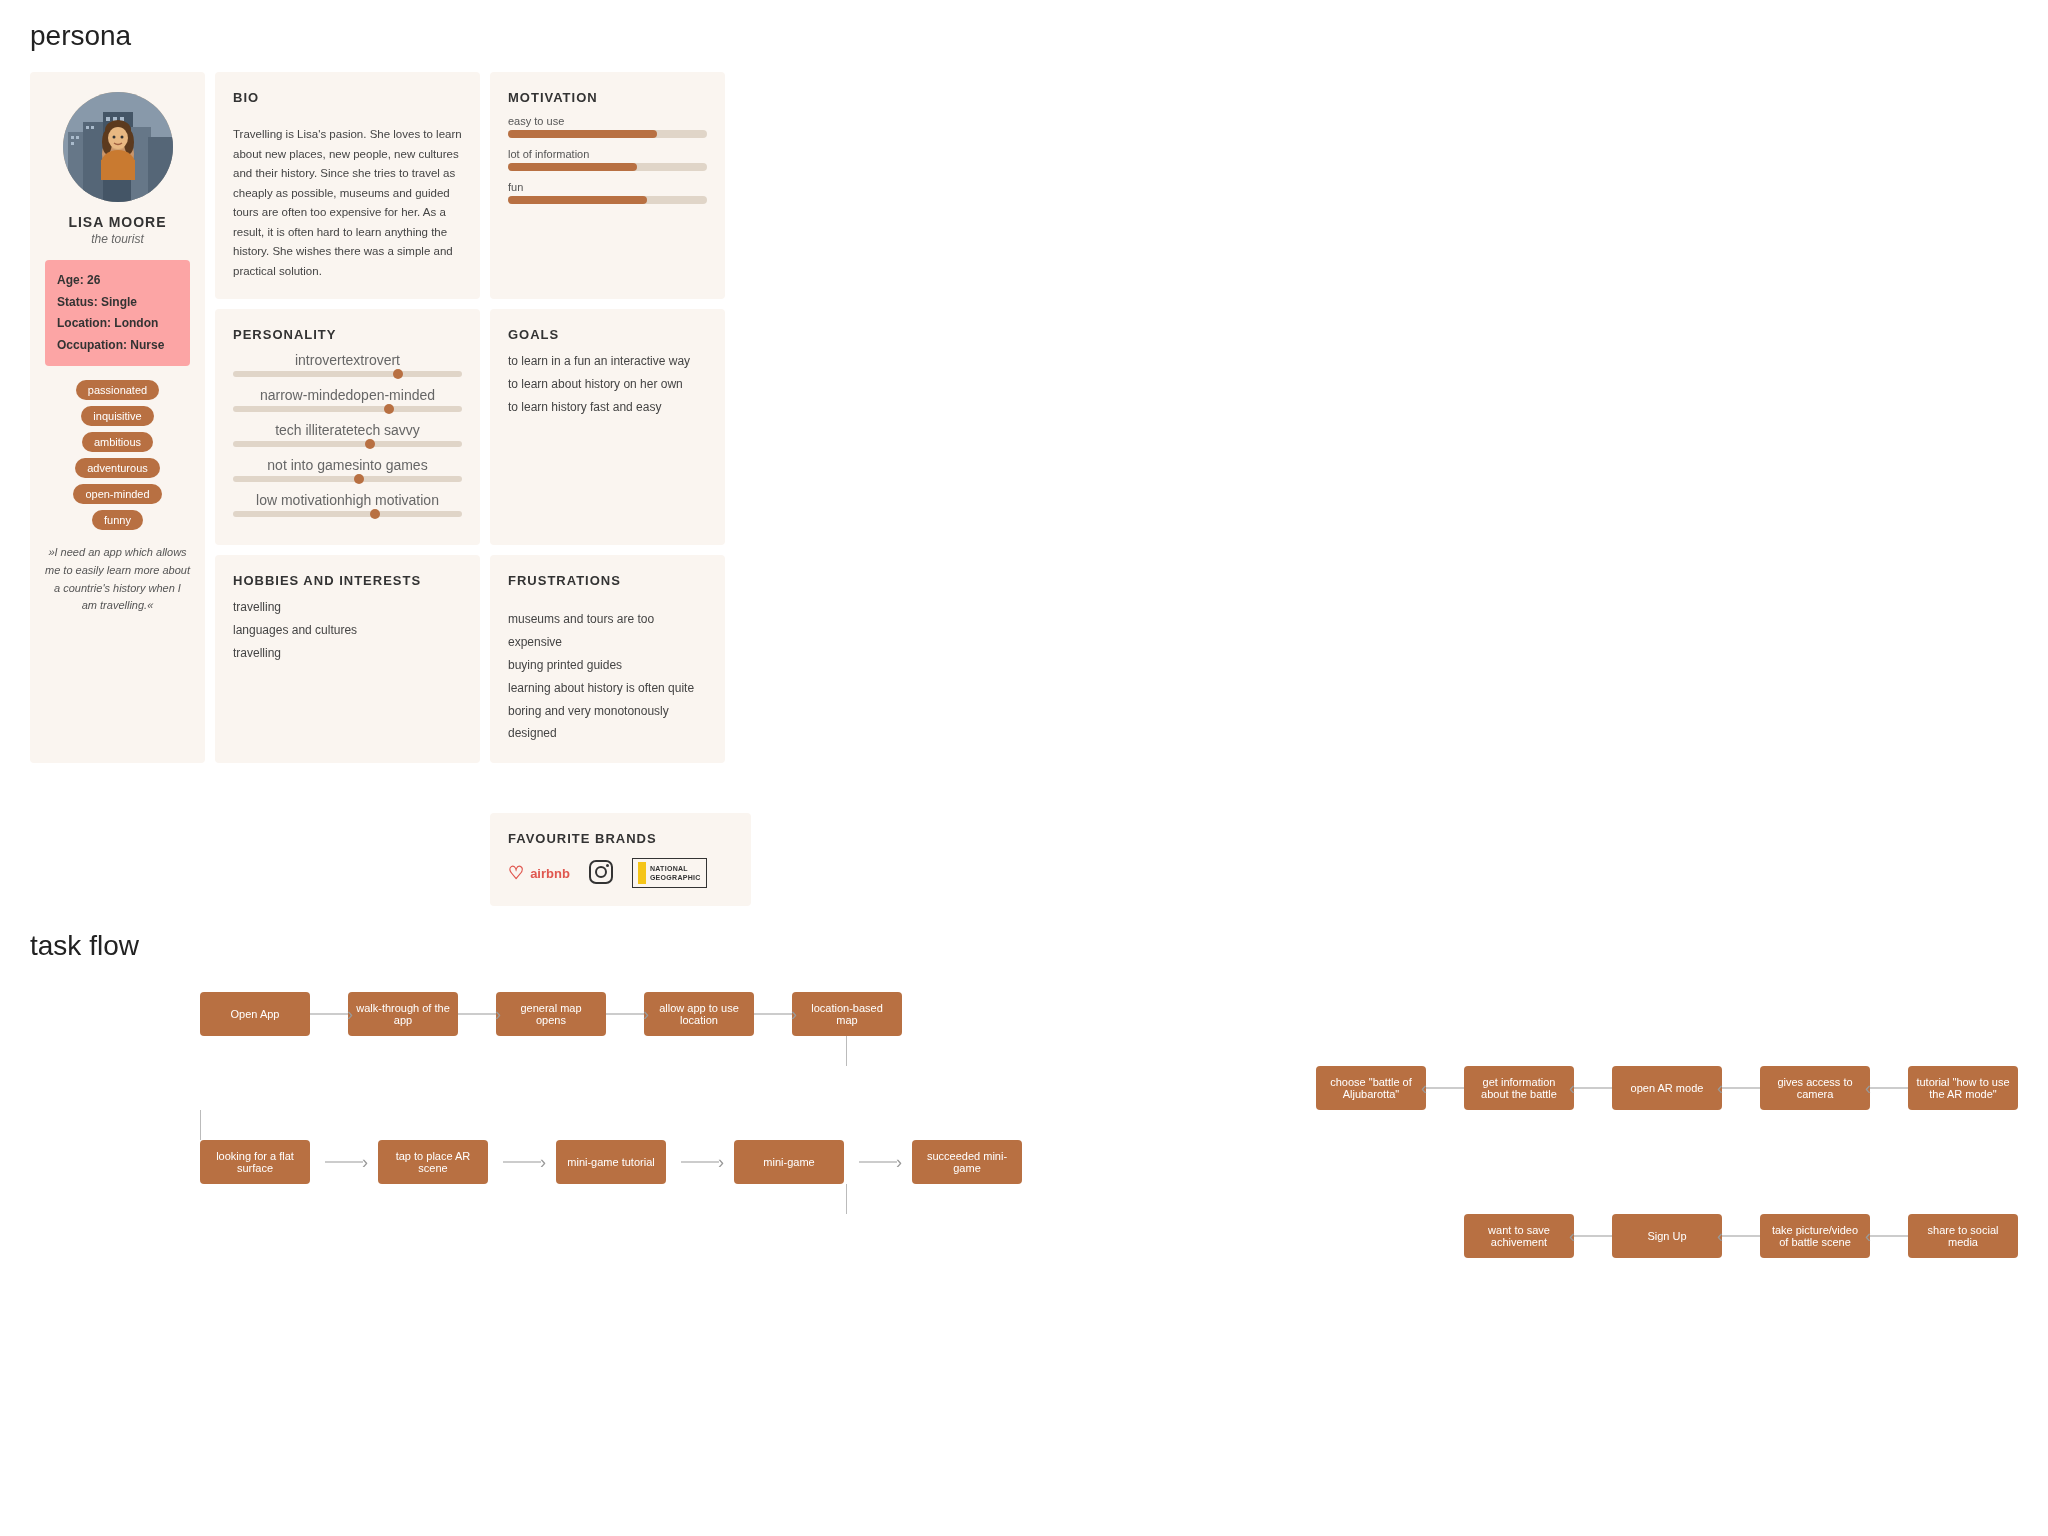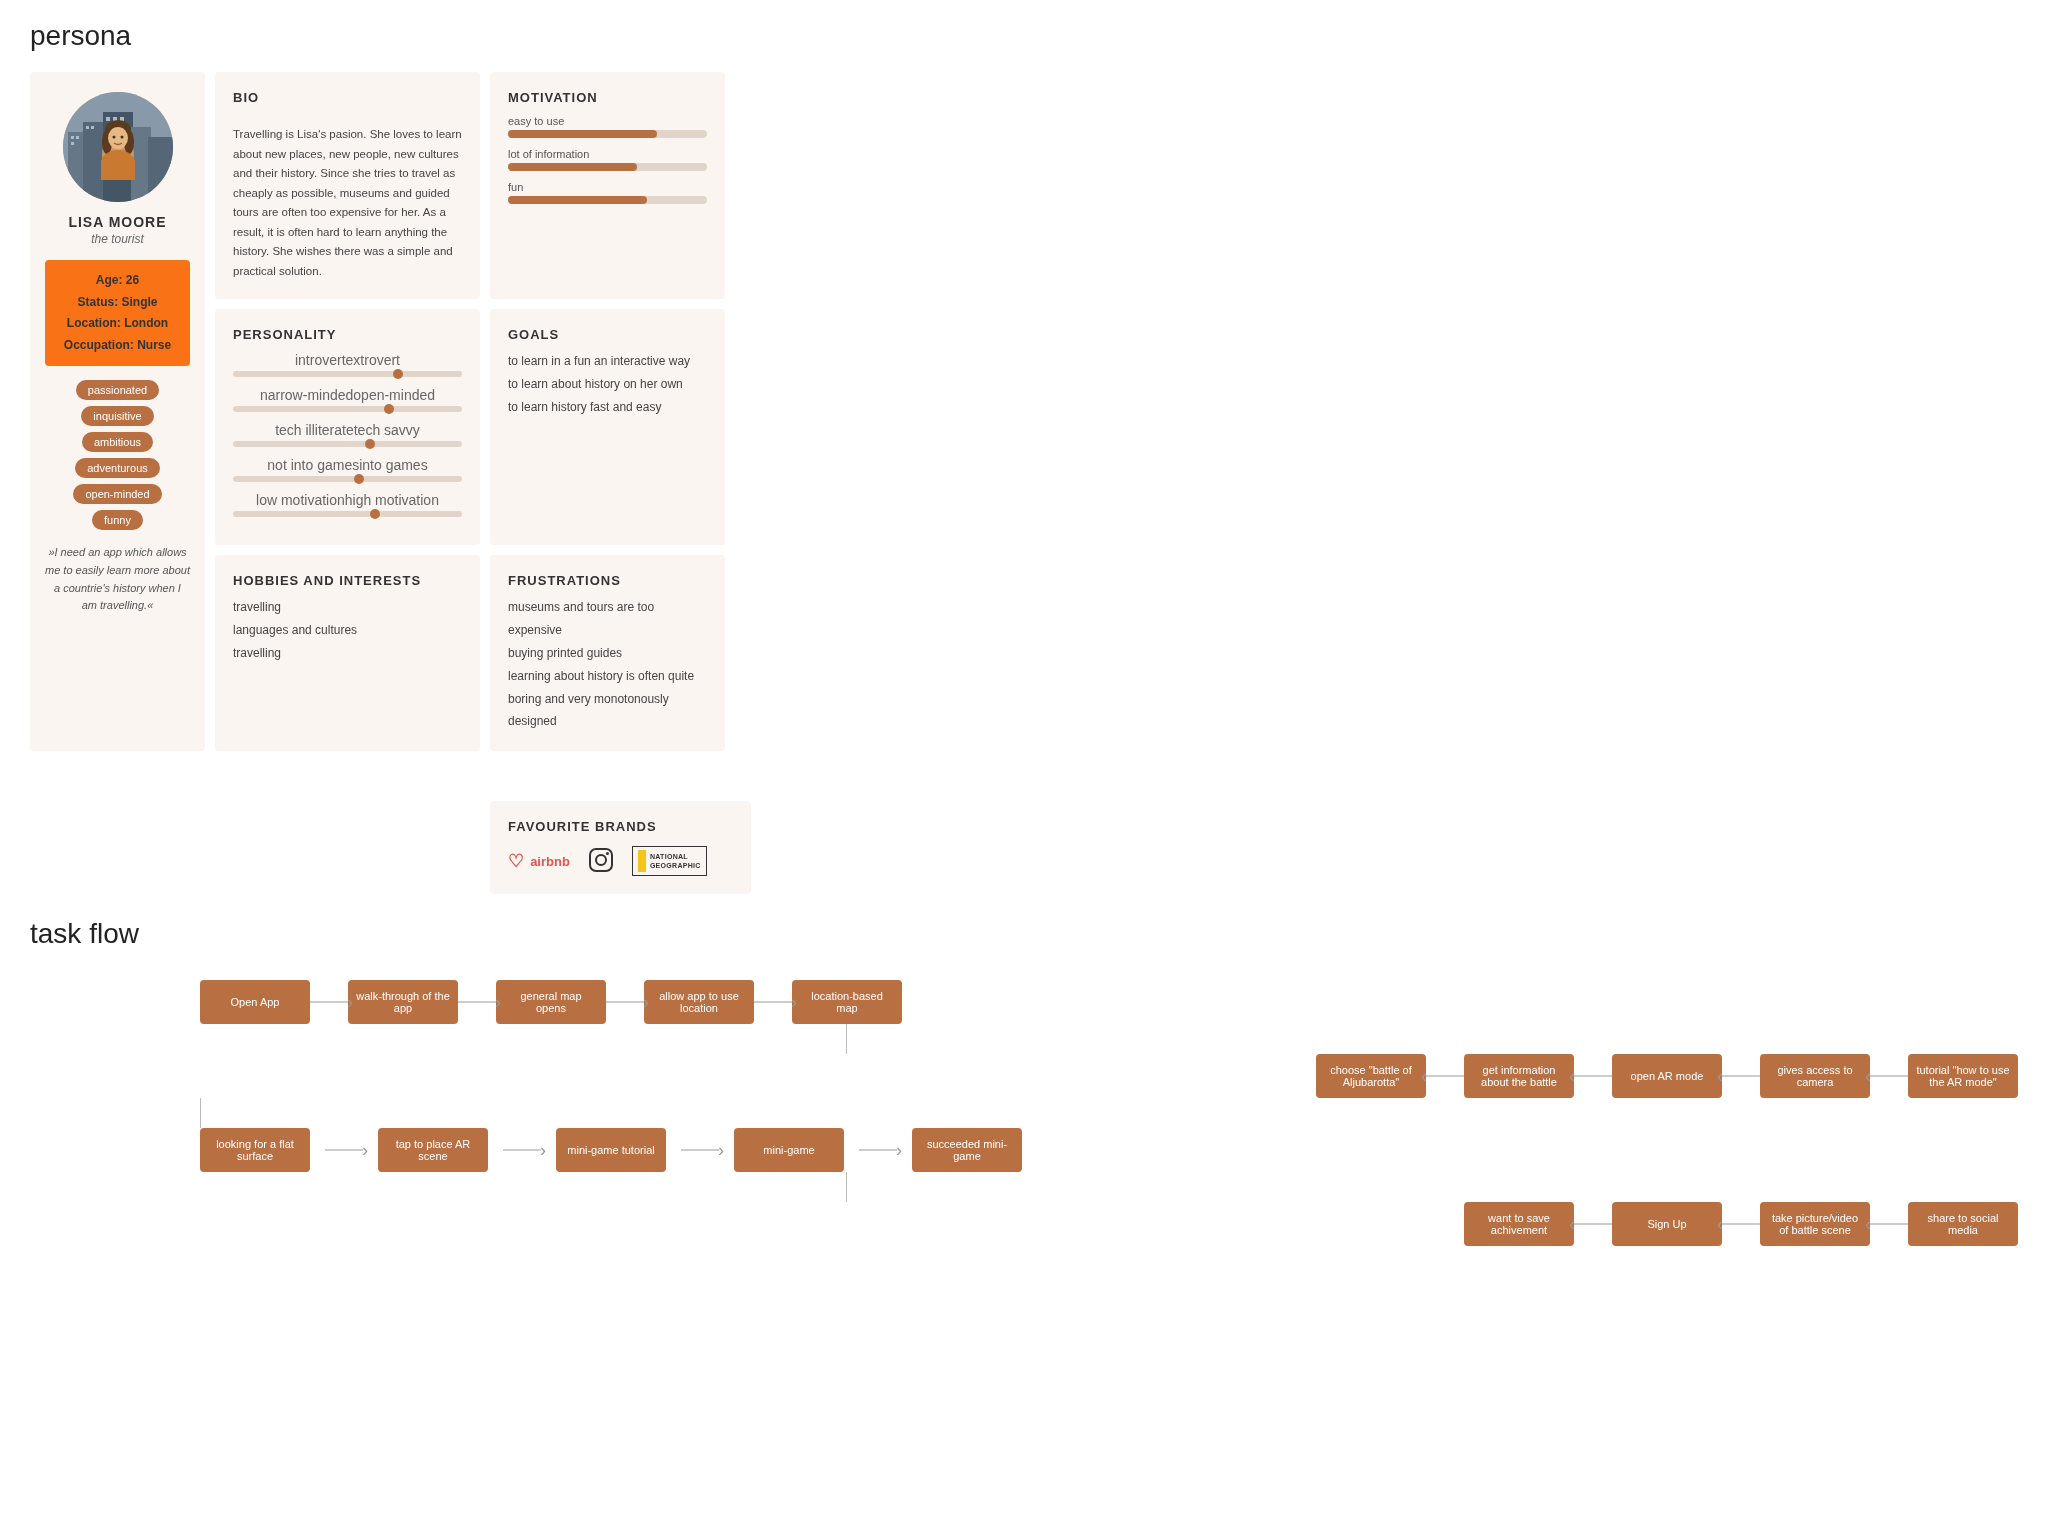--- a/index.html
+++ b/index.html
@@ -35,21 +35,21 @@
       height: 110px;
       border-radius: 50%;
       overflow: hidden;
       background: #c9a882;
       margin-bottom: 12px;
       display: flex; align-items: center; justify-content: center;
     }
     .avatar-circle svg { width: 110px; height: 110px; }
     .profile-name { font-weight: 700; font-size: 14px; letter-spacing: 1px; margin-bottom: 2px; }
     .profile-role { font-style: italic; font-size: 12px; color: #666; margin-bottom: 14px; }
-    .profile-info { background: #f97316; border-radius: 4px; width: 100%; padding: 10px 12px; margin-bottom: 14px; font-size: 12px; line-height: 1.8; text-align: center; }
+    .profile-info { background: #fca5a5; border-radius: 4px; width: 100%; padding: 10px 12px; margin-bottom: 14px; font-size: 12px; line-height: 1.8; }
     .profile-info span { font-weight: 700; }
     .tags { display: flex; flex-wrap: wrap; gap: 6px; justify-content: center; margin-bottom: 14px; }
     .tag { background: #b87042; color: #fff; border-radius: 12px; padding: 4px 12px; font-size: 11px; }
     .quote { font-size: 11px; color: #555; font-style: italic; line-height: 1.6; text-align: center; }
 
     
     .bio-card { grid-column: 2; grid-row: 1; }
     .bio-card h3 { font-size: 13px; font-weight: 700; letter-spacing: 1px; margin-bottom: 20px; }
     .bio-card p { font-size: 11.5px; line-height: 1.7; color: #444; }
 
@@ -74,21 +74,21 @@
     .motivation-bar-bg { height: 8px; background: #e0d5c8; border-radius: 4px; }
     .motivation-bar-fill { height: 100%; background: #b87042; border-radius: 4px; }
 
     
     .goals-card { grid-column: 3; grid-row: 2; }
     .goals-card h3 { font-size: 13px; font-weight: 700; letter-spacing: 1px; margin-bottom: 8px; }
     .goals-card p { font-size: 12px; line-height: 1.9; color: #444; }
 
     
     .frustrations-card { grid-column: 3; grid-row: 3; }
-    .frustrations-card h3 { font-size: 13px; font-weight: 700; letter-spacing: 1px; margin-bottom: 8px; }
+    .frustrations-card h3 { font-size: 13px; font-weight: 700; letter-spacing: 1px; margin-bottom: 20px; }
     .frustrations-card p { font-size: 12px; line-height: 1.9; color: #444; }
 
     
     .taskflow-section { margin-top: 20px; }
     .taskflow-section h1 { margin-bottom: 30px; }
     .flow-box {
       background: #b87042;
       color: #fff;
       border-radius: 4px;
       padding: 10px 8px;

